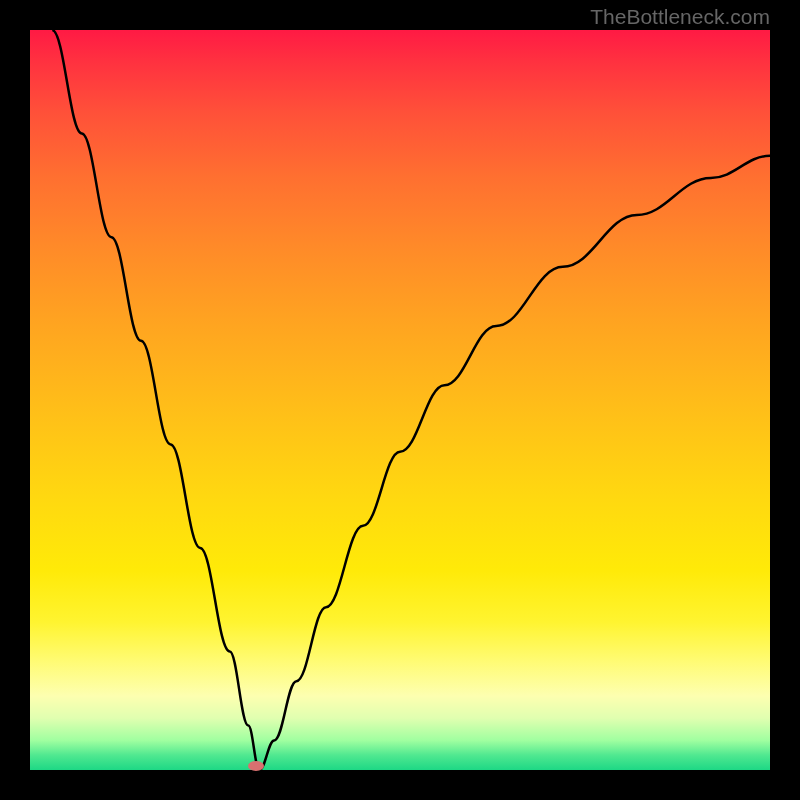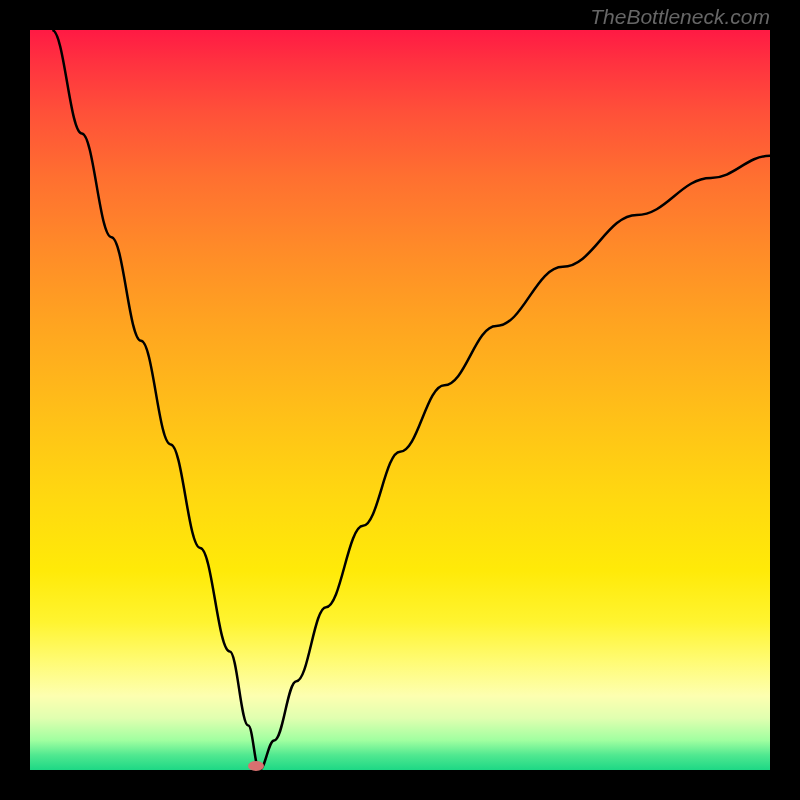--- a/index.html
+++ b/index.html
@@ -40,21 +40,20 @@
       );
     }
     .watermark {
       position: absolute;
       top: 5px;
       right: 30px;
       color: #666;
       font-family: Arial, sans-serif;
       font-size: 21px;
       font-weight: 400;
-      font-style: italic;
     }
     .curve-svg {
       position: absolute;
       top: 0;
       left: 0;
       width: 100%;
       height: 100%;
     }
     .marker {
       position: absolute;

